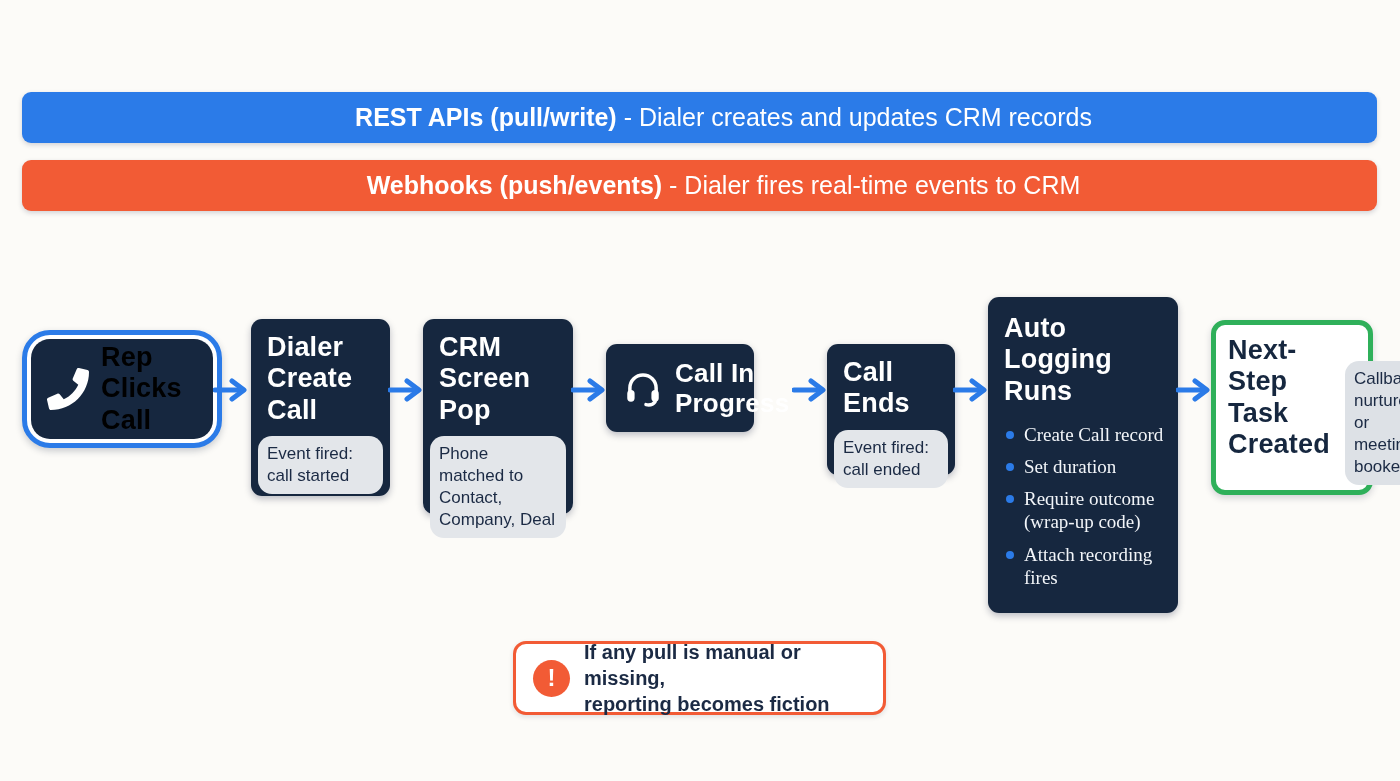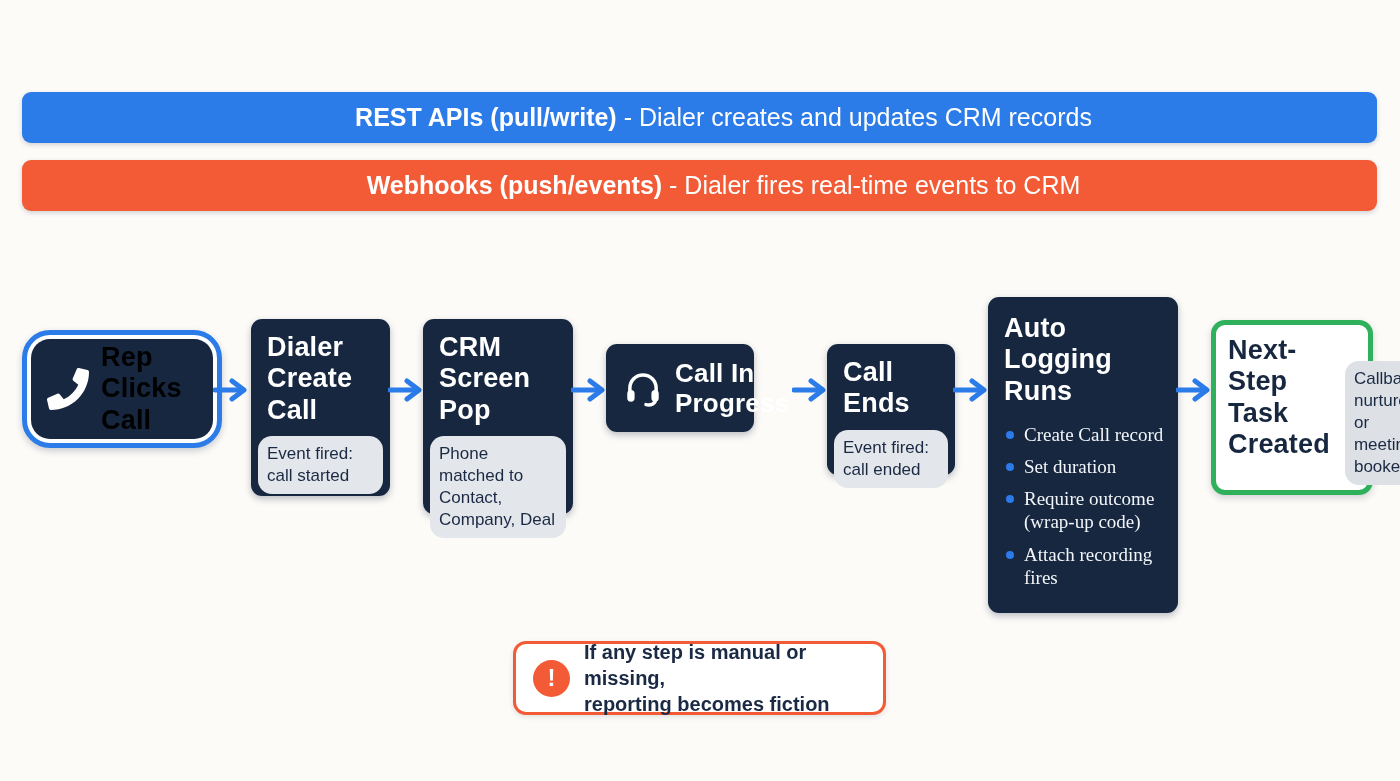--- a/index.html
+++ b/index.html
@@ -175,18 +175,18 @@
   </svg>
 
   <div id="node-next-step-task">
     <div class="node-title">Next-Step Task Created</div>
     <div class="note">Callback, nurture, or meeting booked</div>
   </div>
 
   <div id="callout">
     <div class="warn-circle">!</div>
     <div class="warn-text">
-      <span>If any step is manual or missing,</span>
+      <span>If any pull is manual or missing,</span>
       <span>reporting becomes fiction</span>
     </div>
   </div>
 
 </div>
 
 </body></html>

